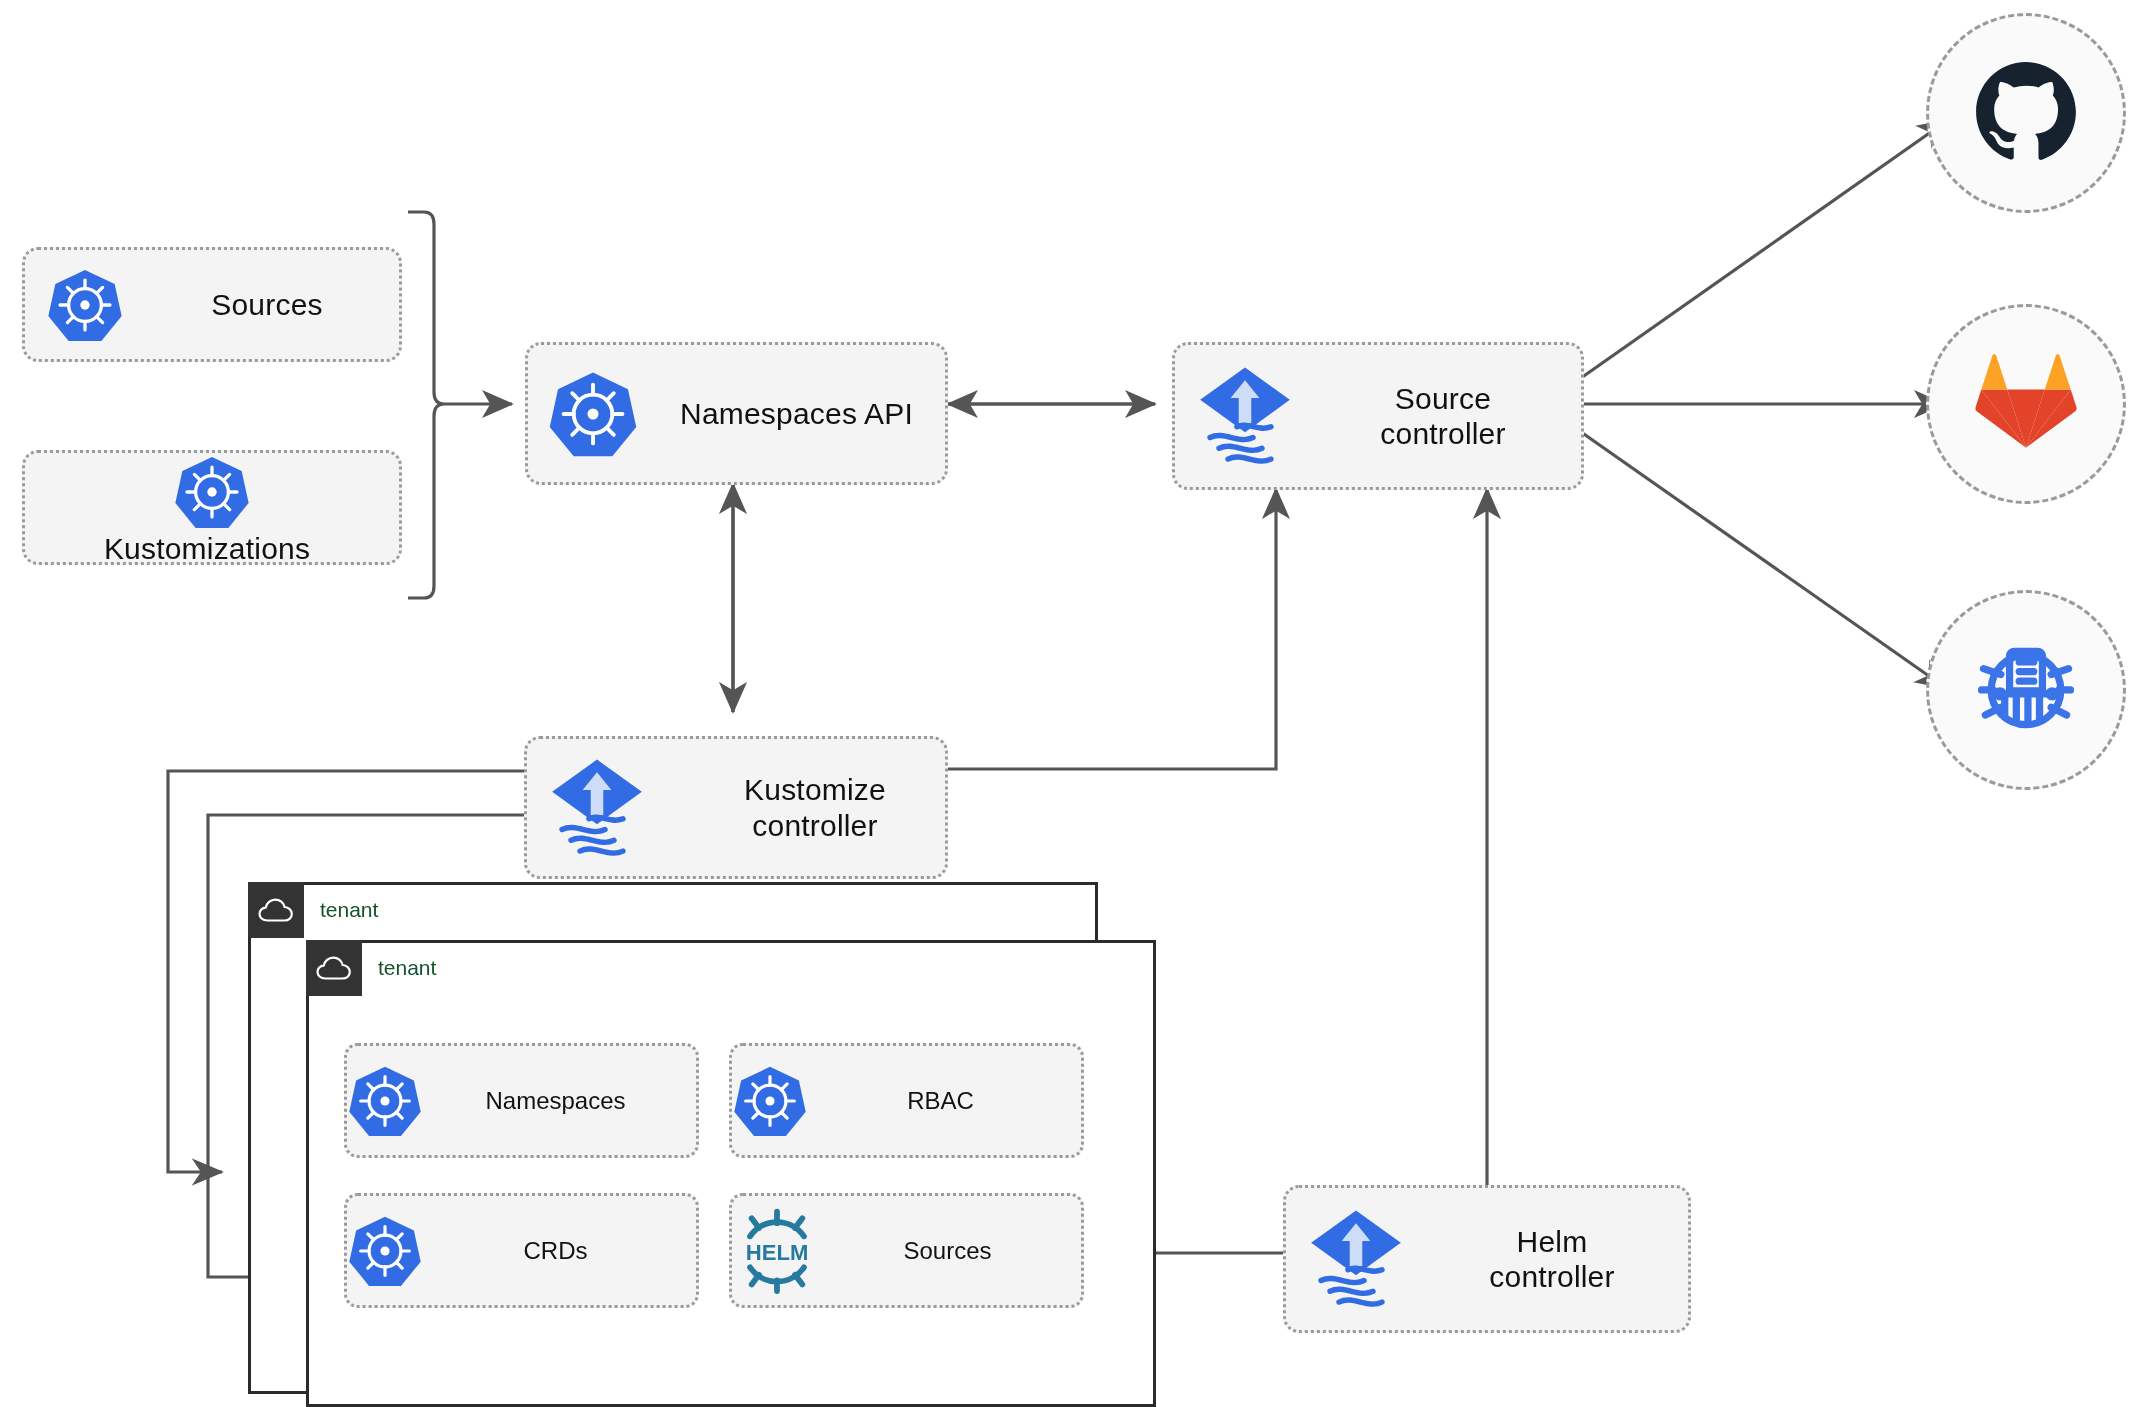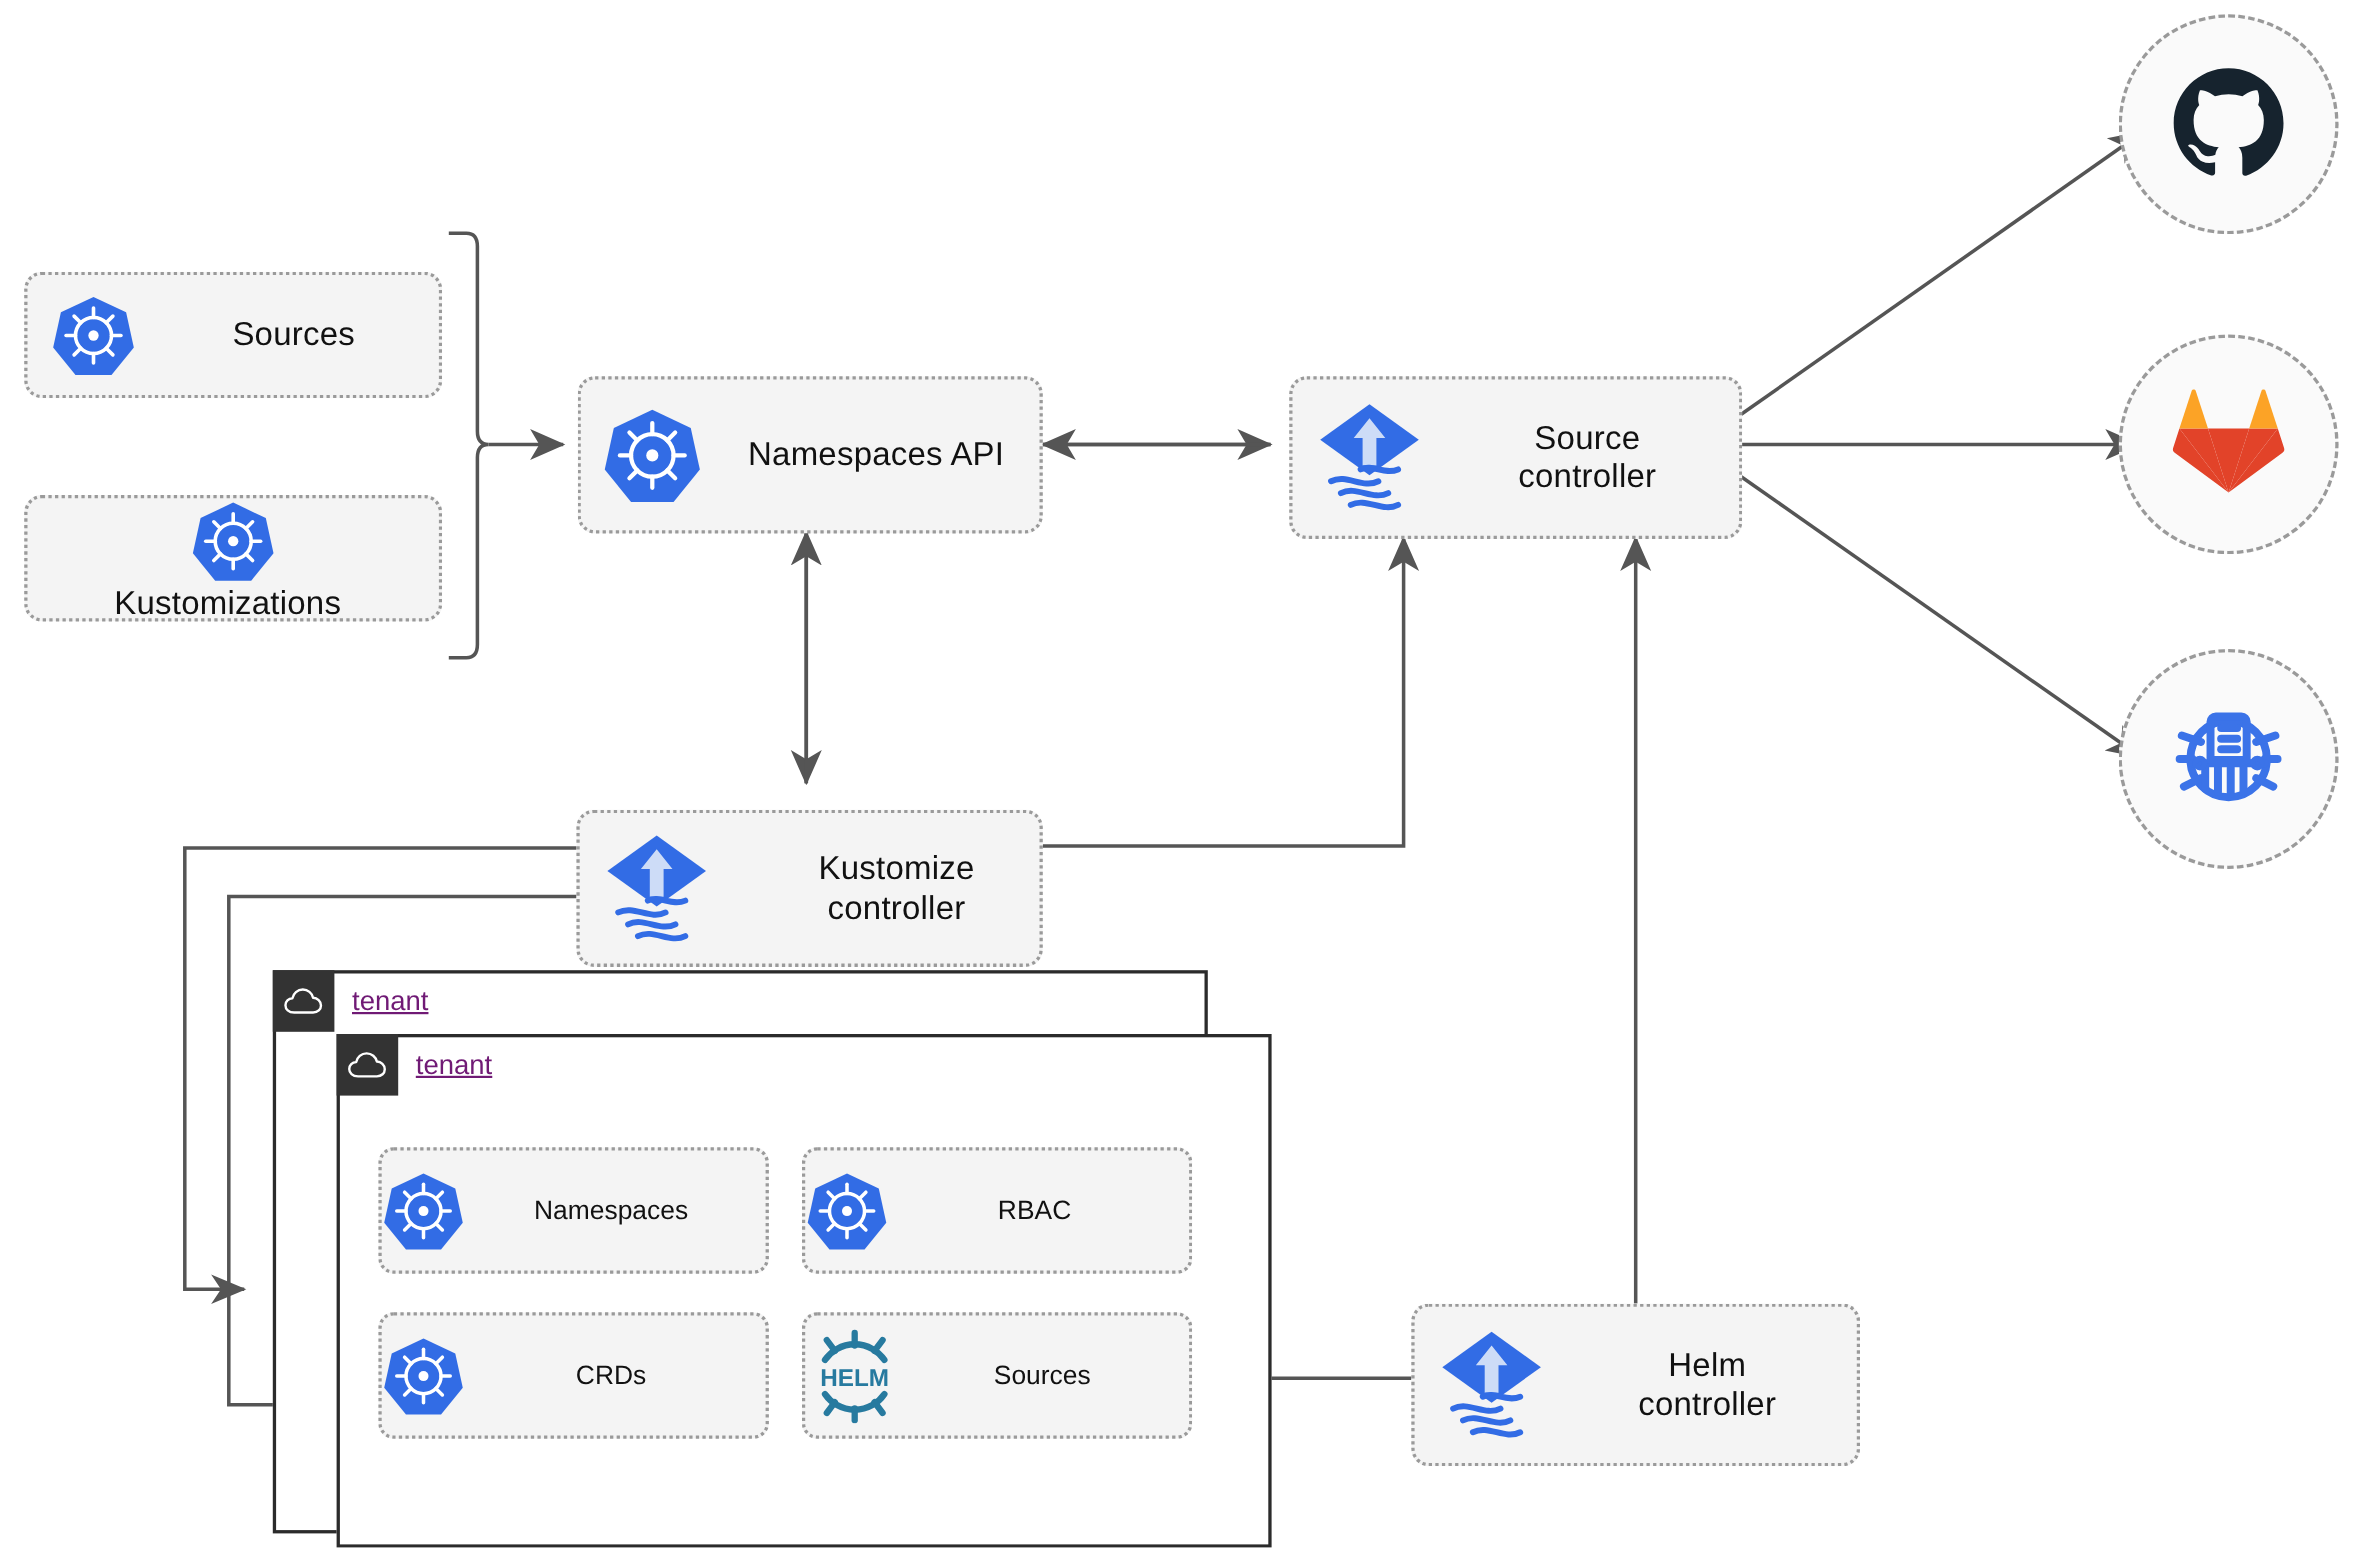--- a/index.html
+++ b/index.html
@@ -32,21 +32,21 @@
   .tenant{
     position:absolute;background:#ffffff;border:3px solid #2b2b2b;box-sizing:border-box;
   }
   .tenant .tab{
     position:absolute;left:-3px;top:-3px;height:56px;display:flex;align-items:center;
   }
   .tenant .tab .cloudbox{
     width:56px;height:56px;background:#333333;display:flex;align-items:center;justify-content:center;
   }
   .tenant .tab .tname{
-    margin-left:16px;font-size:25px;color:#701a75;white-space:nowrap;text-decoration:underline;
+    margin-left:16px;font-size:21px;color:#14532d;white-space:nowrap;
   }
 
   .small-node{
     position:absolute;background:#f4f4f4;border:3px dotted #9a9a9a;border-radius:14px;
     display:flex;align-items:center;box-sizing:border-box;
   }
   .small-node .ico{flex:0 0 auto;display:flex;align-items:center;justify-content:center;}
   .small-node .lbl{flex:1 1 auto;text-align:center;color:#111;font-size:24px;padding-right:8px;}
 </style>
 </head>

